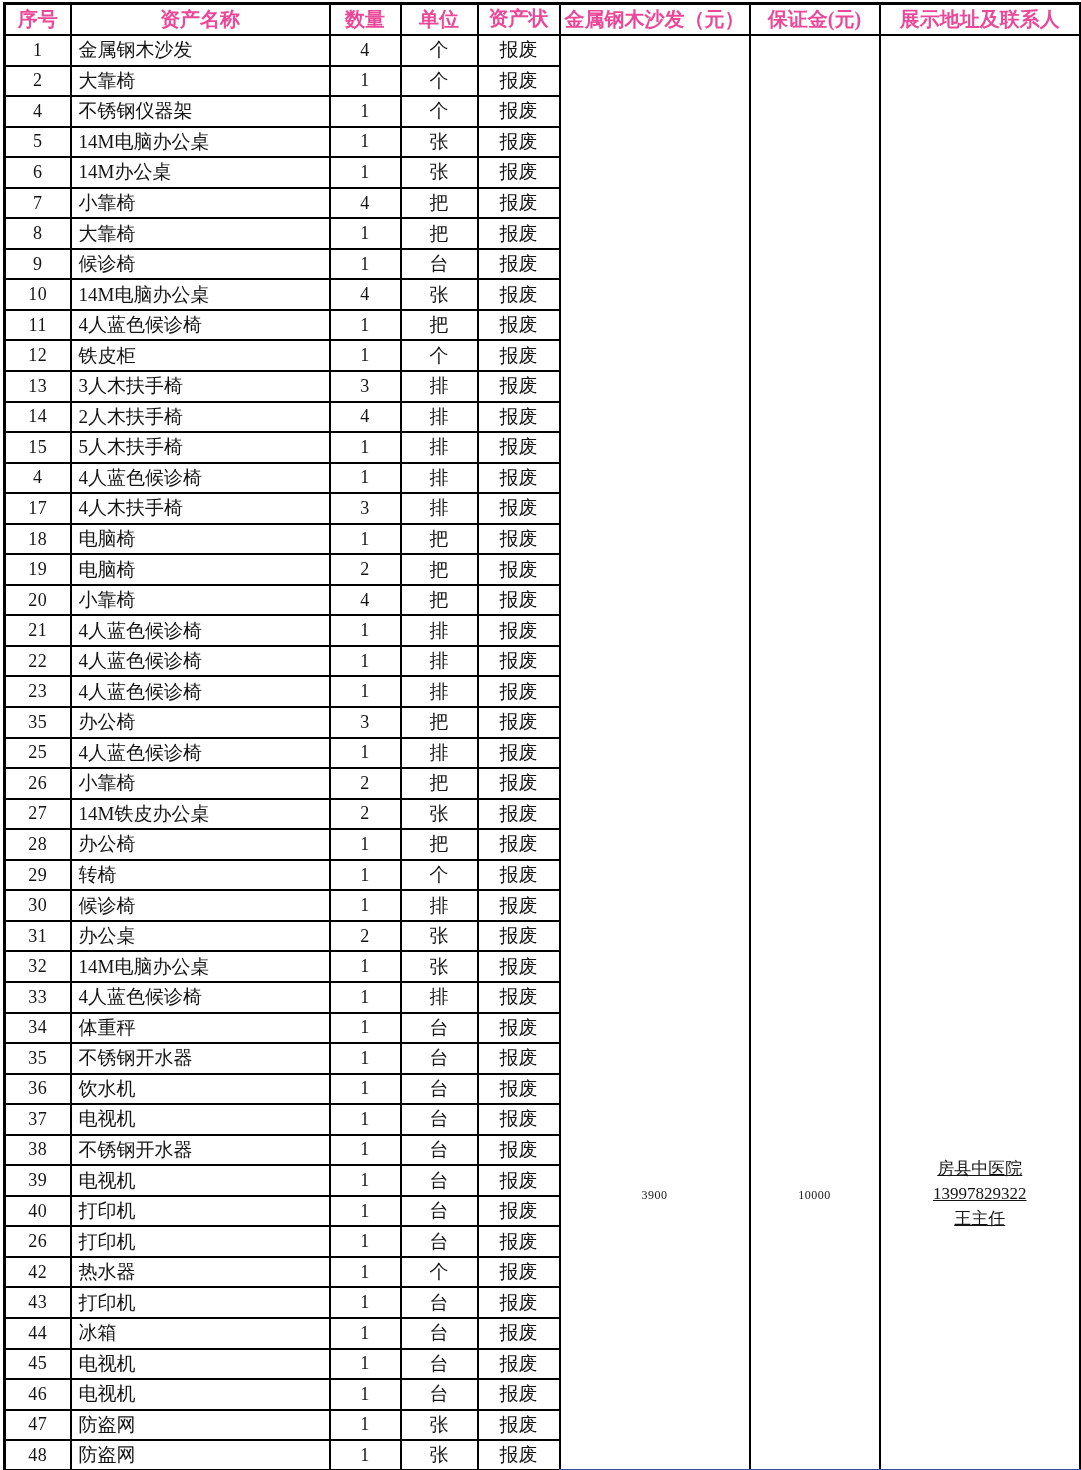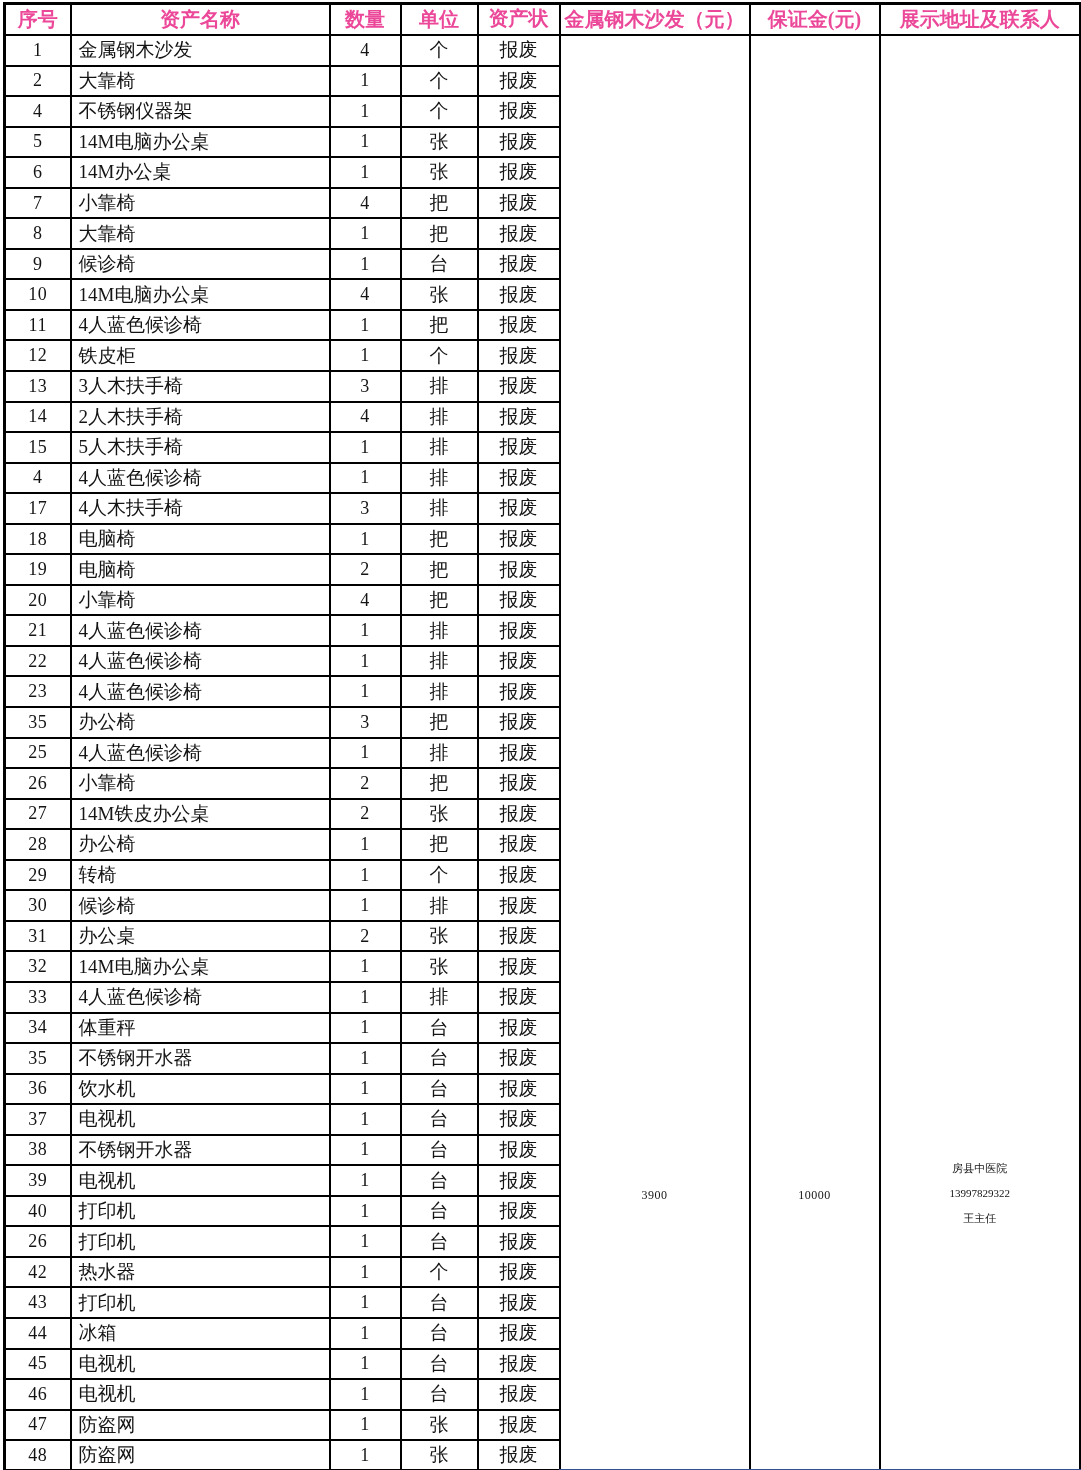--- a/index.html
+++ b/index.html
@@ -59,22 +59,23 @@
     border-bottom: 3px solid #33518e;
   }
   td.merge .val {
     margin-top: 1148px;
     font-size: 12px;
     line-height: 22px;
     letter-spacing: 0.5px;
   }
   td.merge .contact {
     margin-top: 1120px;
-    font-size: 11px;
+    font-size: 17px;
     line-height: 25px;
+    text-decoration: underline;
   }
   tbody tr:last-child td { border-bottom: 1px solid #15803d; }
 </style>
 </head>
 <body>
 
 <table class="asset-table">
   <colgroup>
     <col style="width:66px">
       <col style="width:259px">

